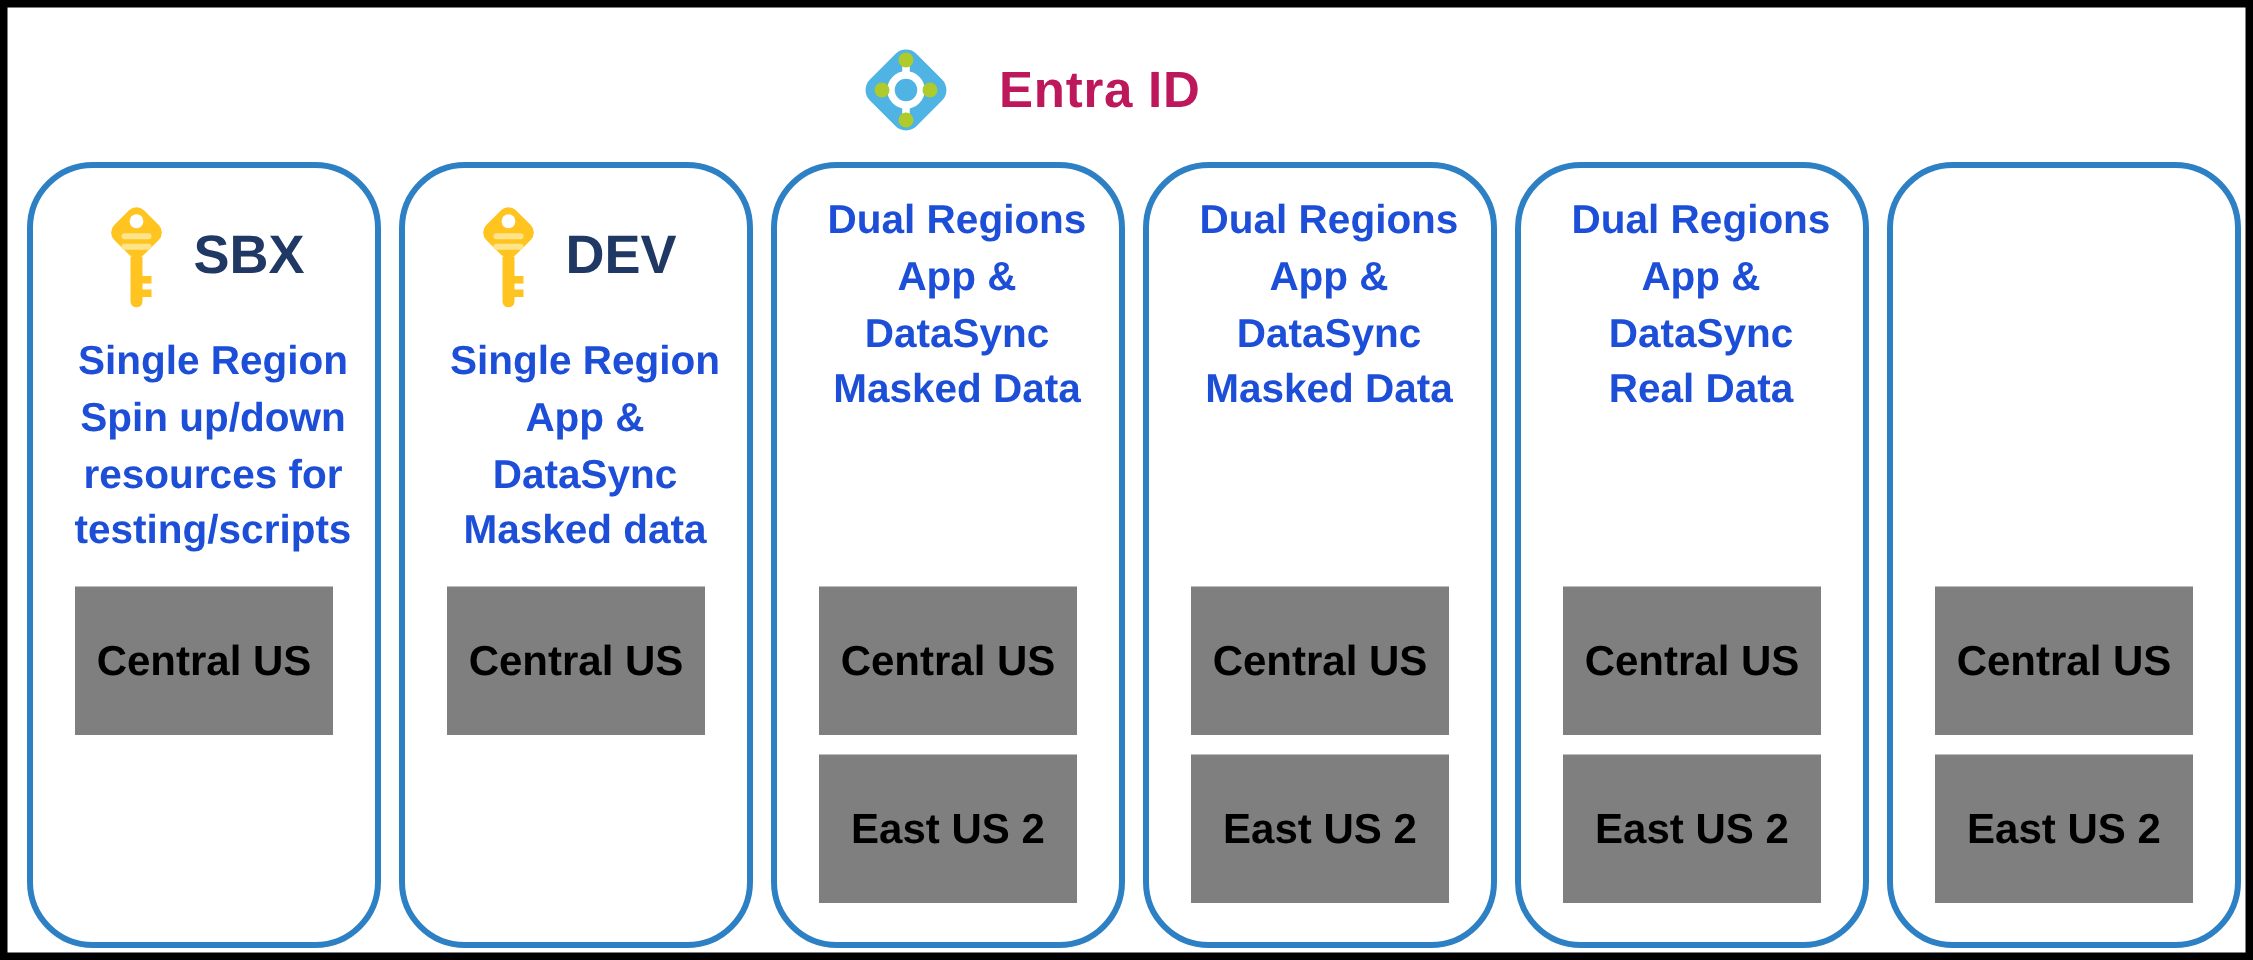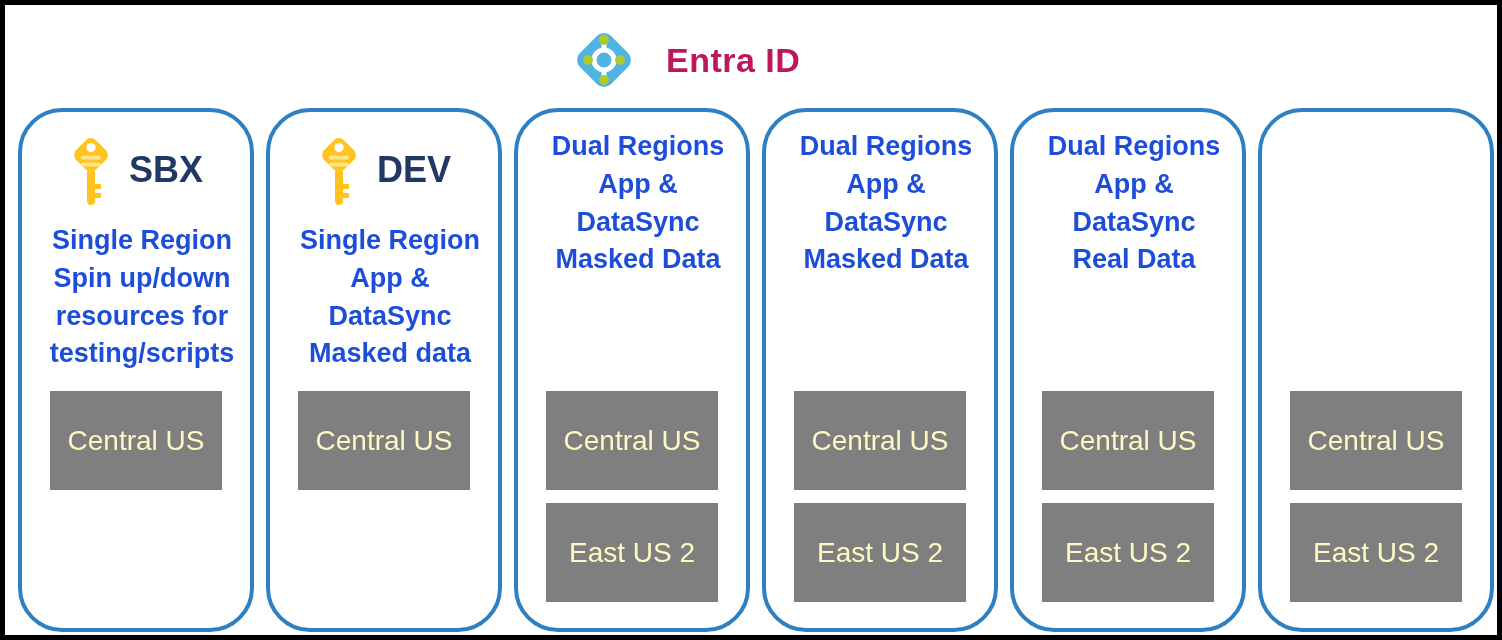--- a/index.html
+++ b/index.html
@@ -48,22 +48,22 @@
     line-height:1.40;
     white-space:pre-line;
   }
   .regions {
     position:absolute; top:279px; left:0; right:0;
     display:flex; flex-direction:column; align-items:center; gap:13px;
   }
   .region-box {
     width:172px; height:99px;
     background:#7F7F7F;
-    color:#fef9c3;
-    font-size:28px; font-weight:400;
+    color:#000000;
+    font-size:28px; font-weight:700;
     display:flex; align-items:center; justify-content:center;
   }
 </style>
 </head>
 <body>
 
 <svg width="0" height="0" style="position:absolute">
   <defs>
     <g id="key-shape">
       <rect x="8" y="6" width="28" height="28" rx="7" fill="#FFC420" transform="rotate(45 22 20)"></rect>

